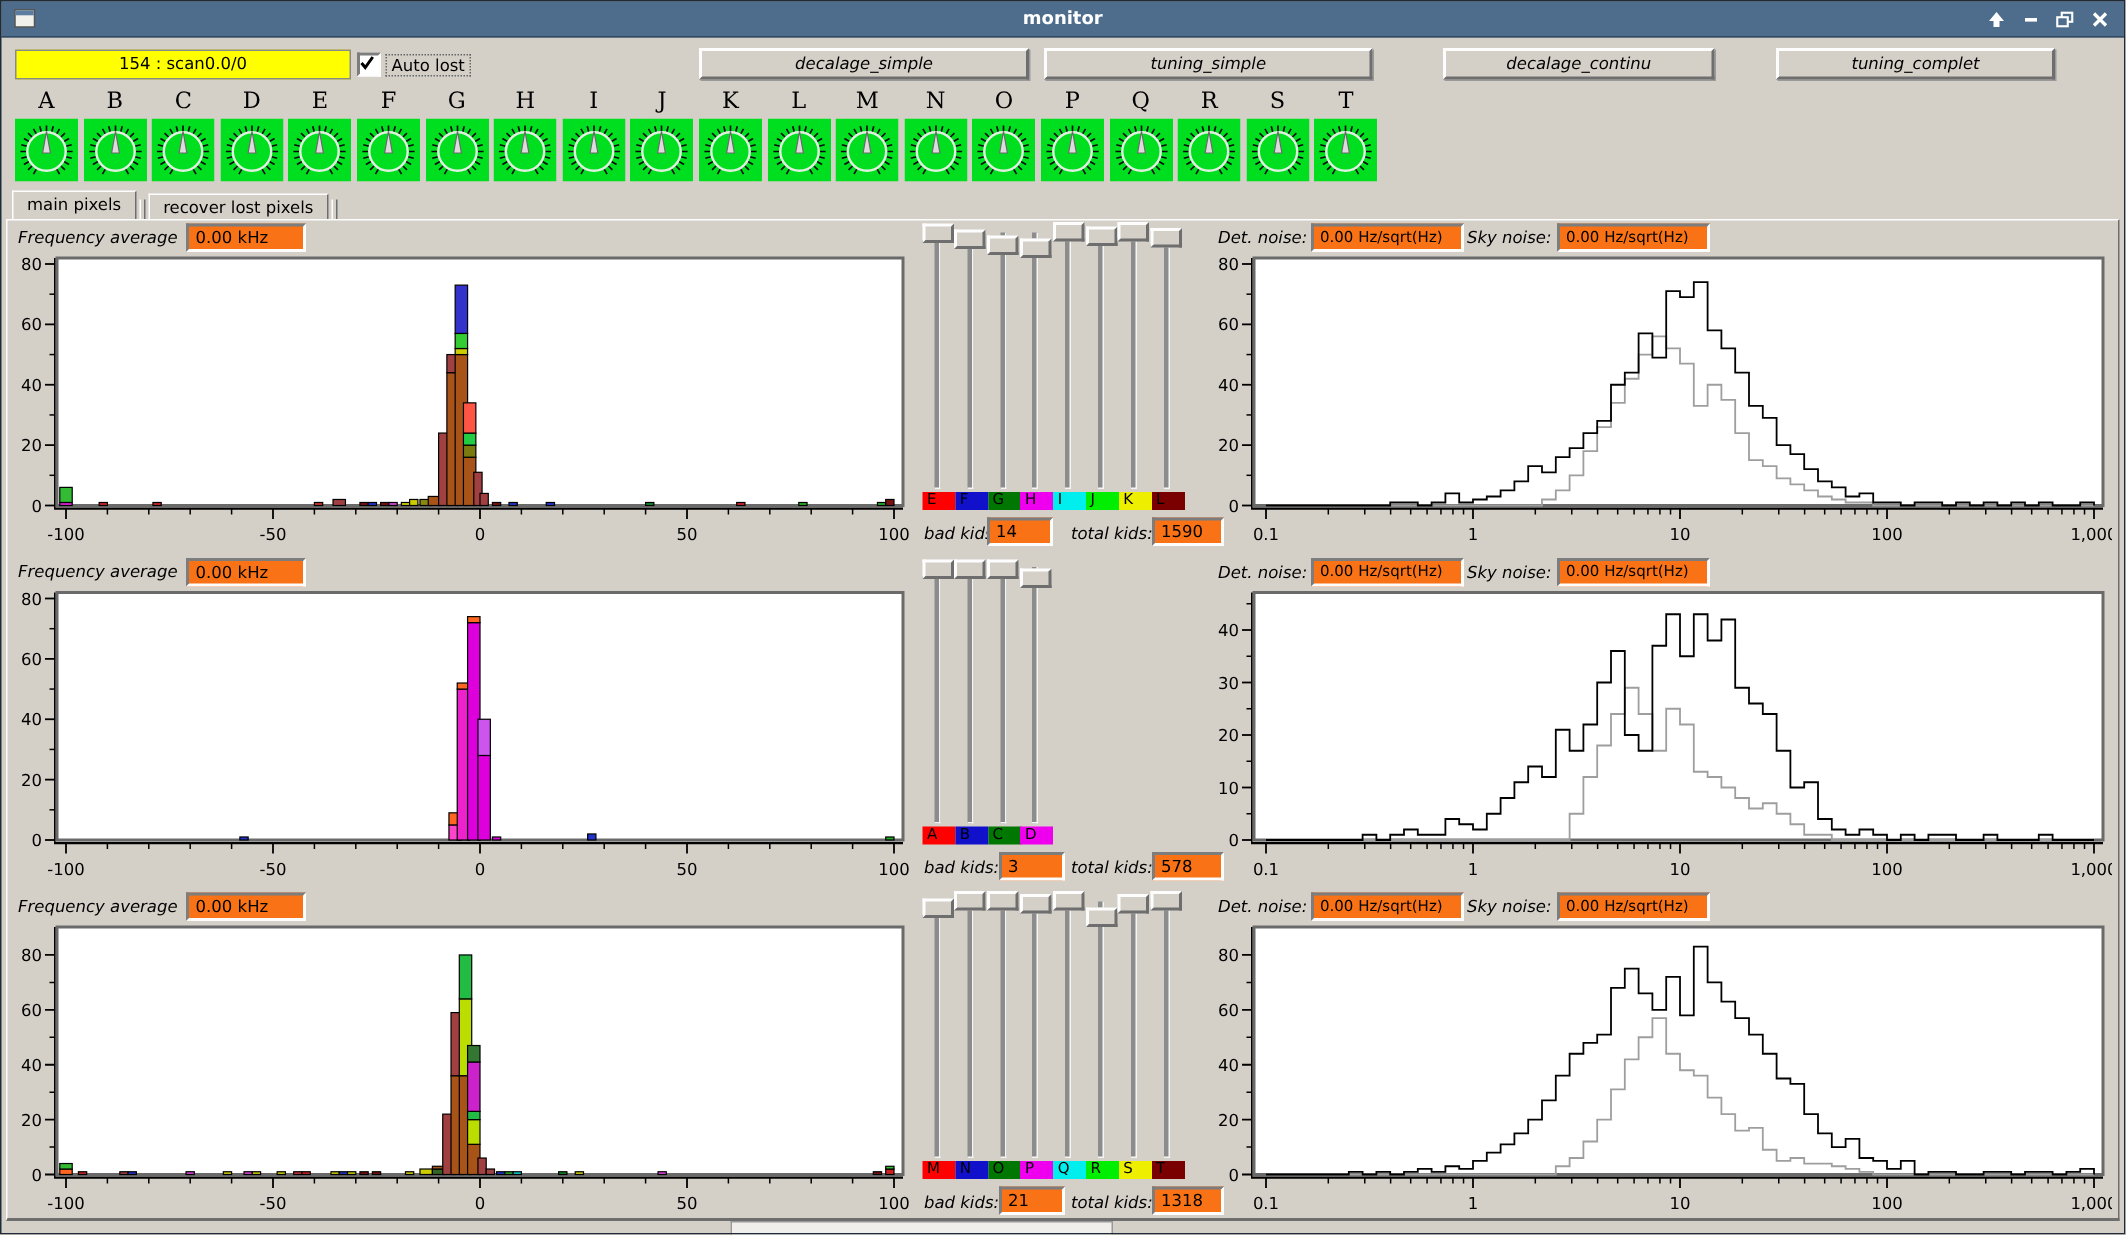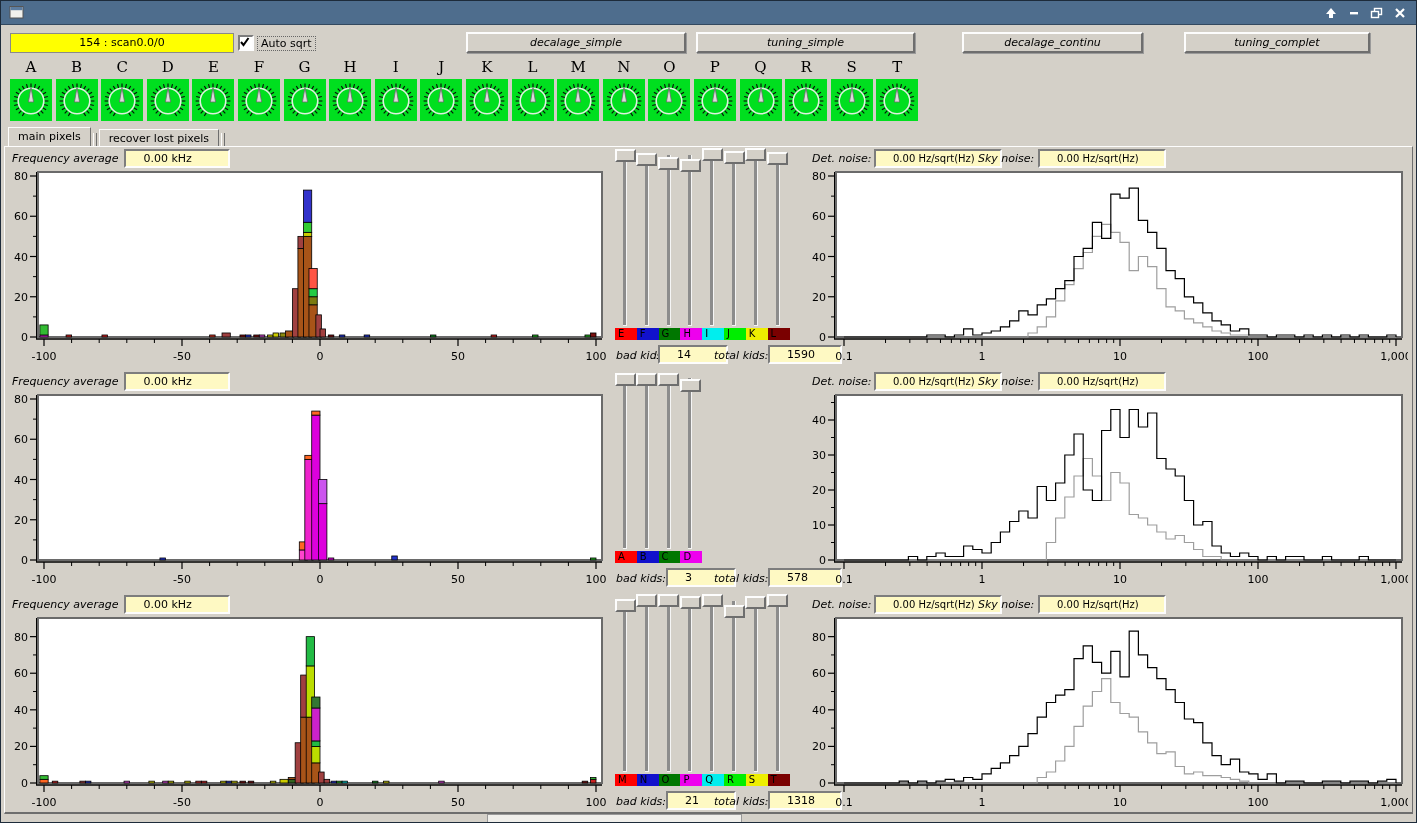--- a/index.html
+++ b/index.html
@@ -50,24 +50,24 @@
   .tab.active{padding-bottom:3px;}
   .tab-sep{width:2px;height:13px;margin-right:2px;
     border-left:1px solid #fdfdfd;border-right:1px solid #6e6e6e;}
   .panel{position:absolute;left:4px;right:4px;top:146px;height:665px;
     border-top:1px solid #fdfdfd;border-left:1px solid #fdfdfd;
     border-right:1px solid #6e6e6e;border-bottom:2px solid #6e6e6e;}
 
   
   .block{position:absolute;left:8px;width:1404px;height:223px;}
   .lbl{font-size:11px;font-style:italic;}
-  .tbox{display:inline-block;background:#fef9c3;
+  .tbox{display:inline-block;background:#f97316;
     border-top:2px solid #7d7d7d;border-left:2px solid #7d7d7d;
     border-bottom:2px solid #fdfdfd;border-right:2px solid #fdfdfd;
-    font-size:11px;padding:1px 17px;height:13px;line-height:13px;
+    font-size:11px;padding:1px 4px;height:13px;line-height:13px;
     white-space:nowrap;overflow:hidden;vertical-align:middle;}
   .freq-row{position:absolute;left:4px;top:2px;}
   .freq-input{width:68px;margin-left:6px;}
   .chart-left{position:absolute;left:0px;top:20px;}
   .mid{position:absolute;left:600px;top:0;width:200px;height:223px;}
   .sliders{position:absolute;left:0;top:0;width:200px;height:196px;}
   .slider-track{position:absolute;width:3px;background:#8c8c8c;
     border-right:1px solid #f5f5f5;border-bottom:1px solid #f5f5f5;}
   .slider-handle{position:absolute;width:17px;height:9px;background:#d4d0c8;
     border-top:2px solid #fdfdfd;border-left:2px solid #fdfdfd;
@@ -91,20 +91,21 @@
 
 <div class="window-frame"></div>
 
 <div class="titlebar">
   <span class="win-icon">
     <svg width="16" height="15">
         <rect x="1" y="1.5" width="13" height="11.5" fill="#f2f1ec" stroke="#555"></rect>
         <rect x="1.5" y="2" width="12" height="3.2" fill="#5d7da0"></rect>
       </svg>
   </span>
+  <span class="title">monitor</span>
   <span class="win-controls">
     <span>
       <svg width="16" height="16">
           <path d="M8 3 L13 9 H10 V13 H6 V9 H3 Z" fill="#fff"></path>
         </svg>
     </span>
     <span>
       <svg width="16" height="16">
           <rect x="4" y="7" width="8" height="2.4" fill="#fff"></rect>
         </svg>
@@ -122,21 +123,21 @@
     </span>
   </span>
 </div>
 
 <div class="scanbox">154 : scan0.0/0</div>
 <div class="cb-wrap">
   <span class="checkbox">
     <svg width="12" height="12" style="position:absolute;left:-1px;top:-1px">
         <path d="M2 6 L4.5 9 L9.5 2" stroke="#000" stroke-width="2" fill="none"></path>
       </svg>
-  </span><span class="cb-label">Auto sqrt</span>
+  </span><span class="cb-label">Auto lost</span>
 </div>
 <div class="pushbtn" style="left:466px;width:216px">decalage_simple</div>
 <div class="pushbtn" style="left:696px;width:215px">tuning_simple</div>
 <div class="pushbtn" style="left:962px;width:177px">decalage_continu</div>
 <div class="pushbtn" style="left:1184px;width:182px">tuning_complet</div>
 
 <div class="letters-row" id="letters">
     <div class="dletter">A</div>
     <div class="dletter">B</div>
     <div class="dletter">C</div>

